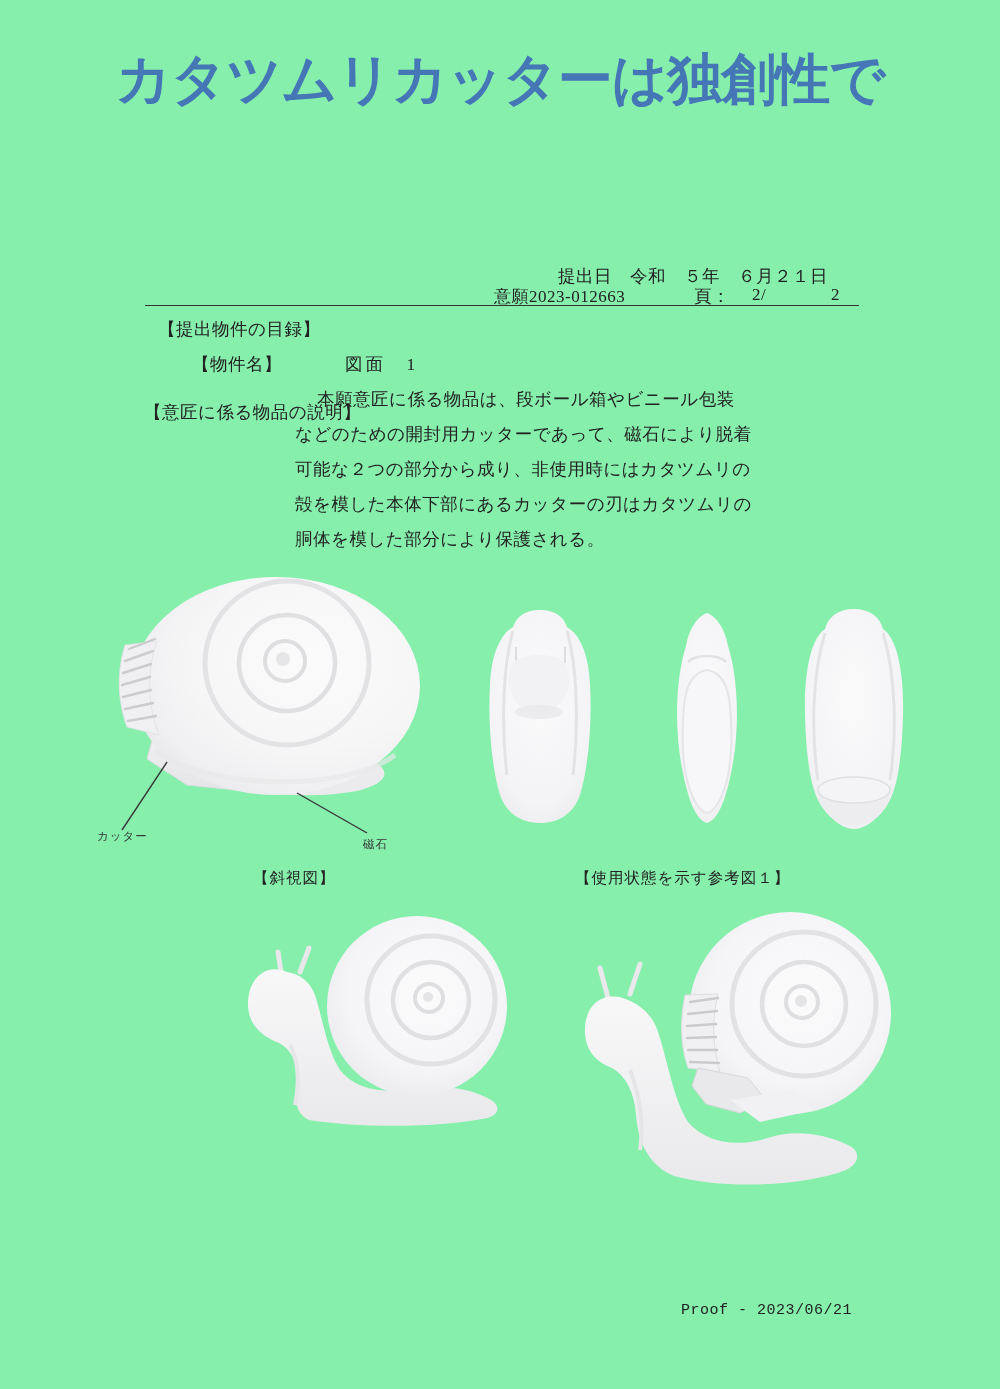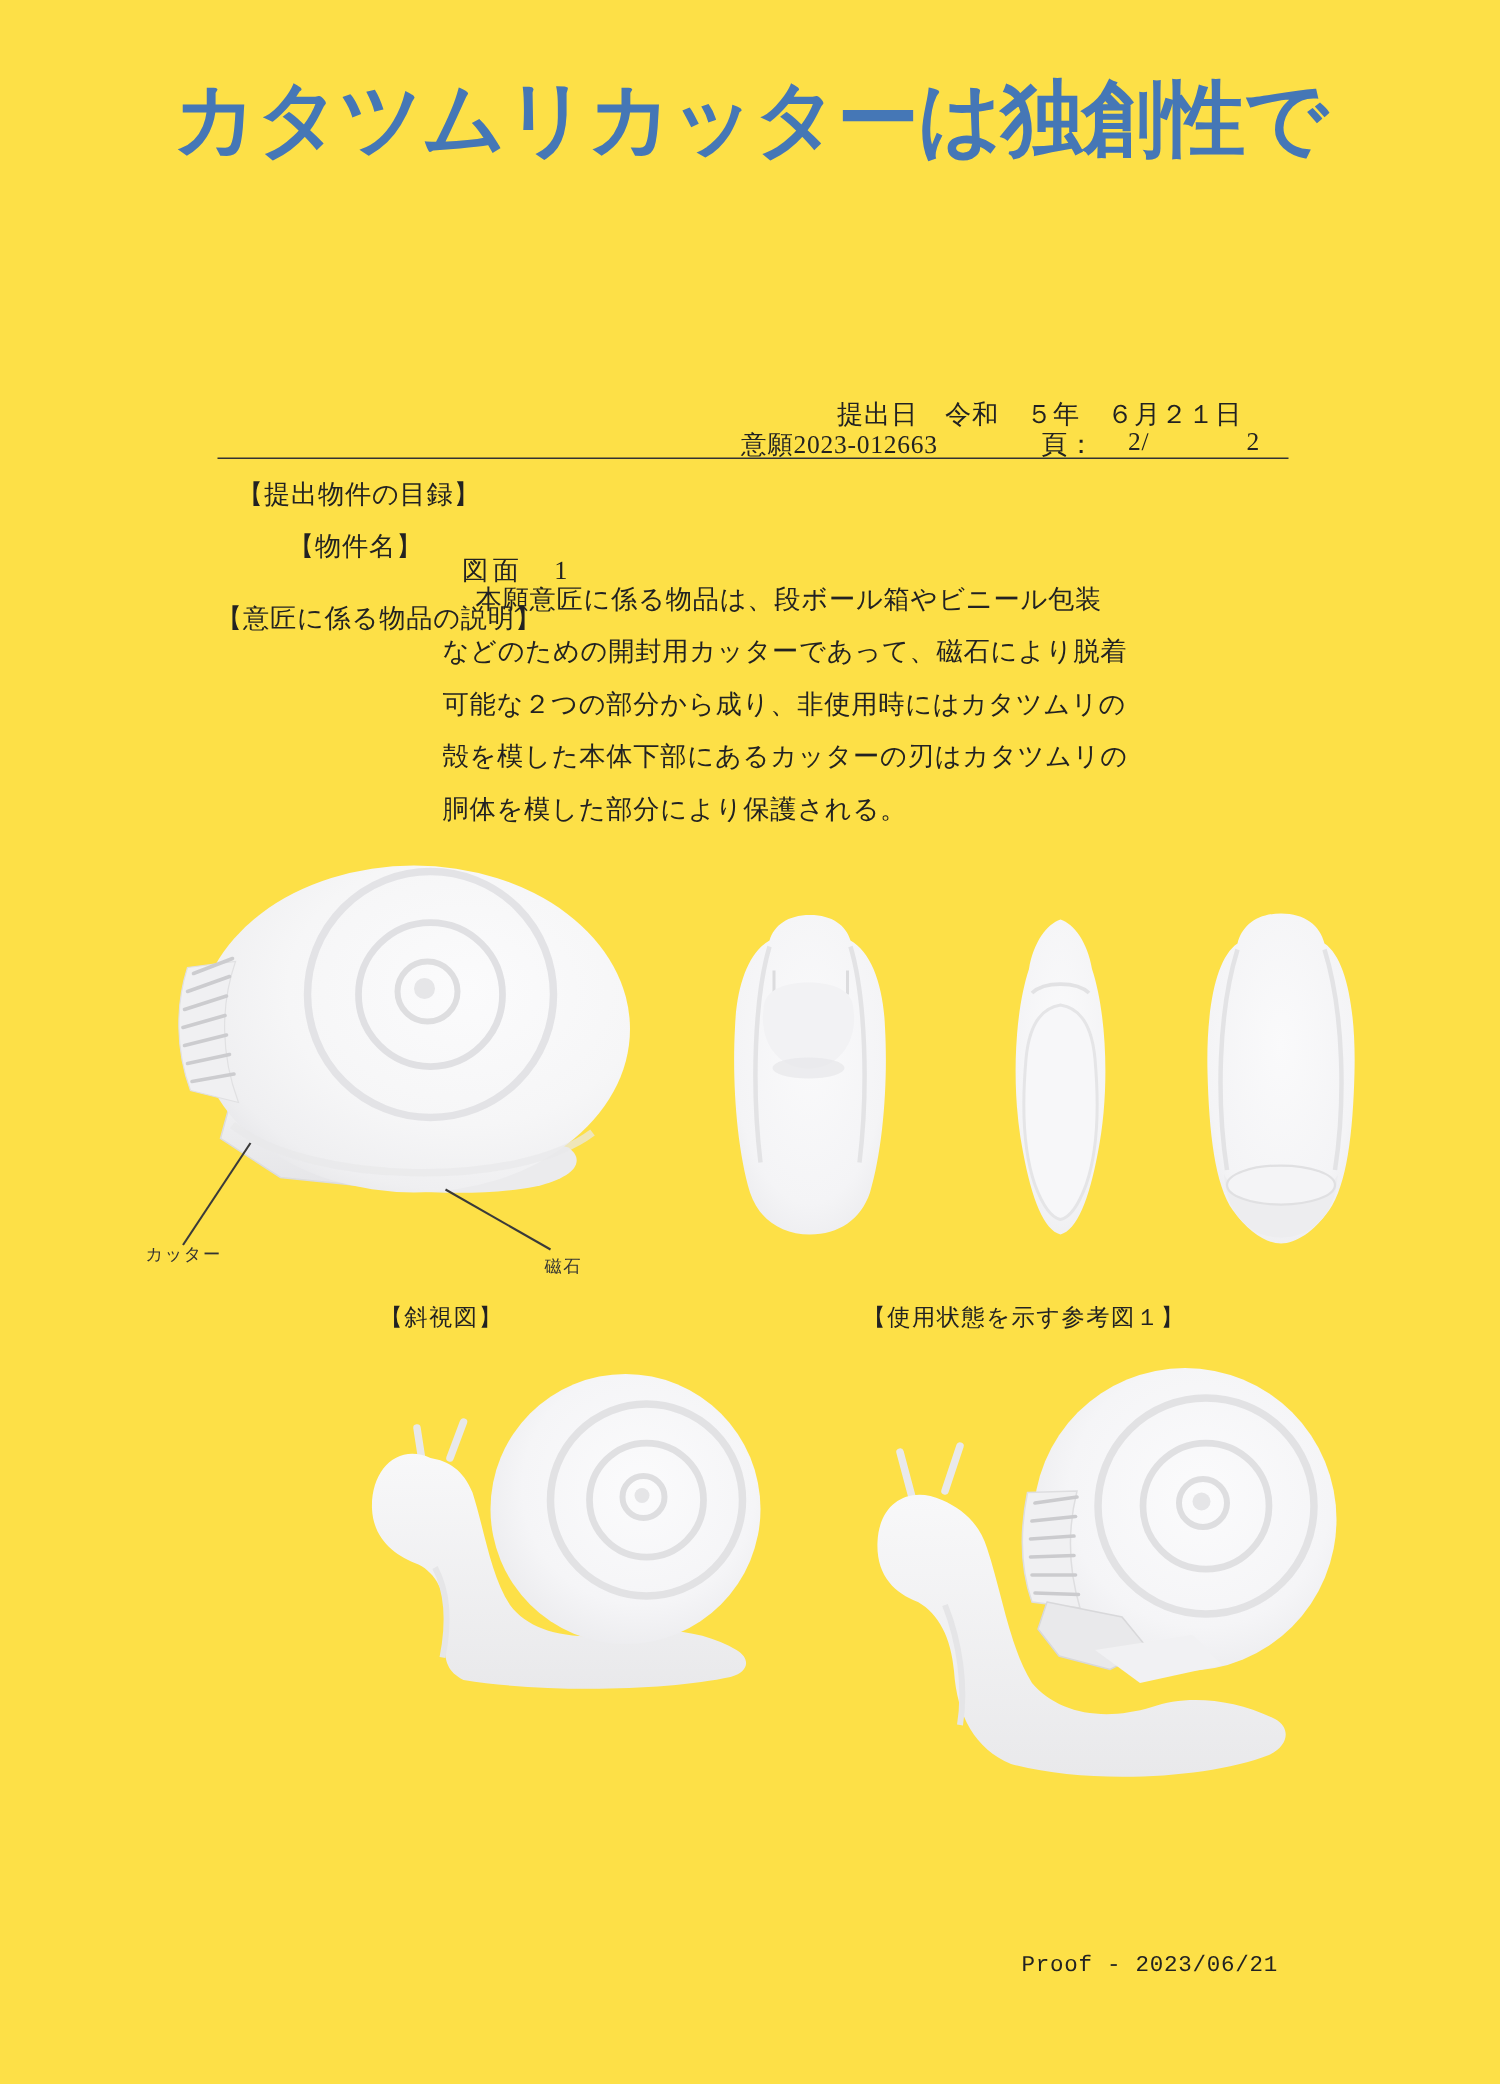--- a/index.html
+++ b/index.html
@@ -1,17 +1,17 @@
 <!DOCTYPE html>
 <html><head>
 <meta charset="utf-8">
 <style>
   html,body{margin:0;padding:0;background:#fff;}
   .page{
-    position:relative;width:1000px;height:1389px;background:#fde047;
+    position:relative;width:1000px;height:1389px;background:#86efac;
     font-family:"Liberation Serif","DejaVu Serif",serif;color:#1f1f1f;
     overflow:hidden;
   }
   .abs{position:absolute;white-space:nowrap;}
   
   .title{
     position:absolute;top:44px;left:0;right:0;text-align:center;
     font-family:"Liberation Sans","DejaVu Sans",sans-serif;
     font-weight:800;font-size:55px;line-height:70px;letter-spacing:-1px;
   }
@@ -46,21 +46,21 @@
 
   <div class="abs doc-text doc-bold" style="left:558px;top:264px;">提出日　令和　５年　６月２１日</div>
   <div class="abs doc-text doc-bold" style="left:494px;top:285px;font-size:17px;">意願2023-012663</div>
   <div class="abs doc-text doc-bold" style="left:694px;top:284px;">頁：</div>
   <div class="abs doc-text doc-bold" style="left:752px;top:285px;font-size:17px;">2/</div>
   <div class="abs doc-text doc-bold" style="left:831px;top:285px;font-size:17px;">2</div>
   <div class="doc-rule"></div>
 
   <div class="abs doc-text" style="left:158px;top:317px;">【提出物件の目録】</div>
   <div class="abs doc-text" style="left:192px;top:352px;">【物件名】</div>
-  <div class="abs doc-text" style="left:308px;top:352px;letter-spacing:3px;margin-top:16px;">図面　1</div>
+  <div class="abs doc-text" style="left:345px;top:352px;letter-spacing:3px;">図面　1</div>
   <div class="abs doc-text" style="left:144px;top:400px;">【意匠に係る物品の説明】</div>
   <div class="abs doc-text" style="left:317px;top:387px;">本願意匠に係る物品は、段ボール箱やビニール包装</div>
   <div class="abs doc-text" style="left:295px;top:422px;">などのための開封用カッターであって、磁石により脱着</div>
   <div class="abs doc-text" style="left:295px;top:457px;">可能な２つの部分から成り、非使用時にはカタツムリの</div>
   <div class="abs doc-text" style="left:295px;top:492px;">殻を模した本体下部にあるカッターの刃はカタツムリの</div>
   <div class="abs doc-text" style="left:295px;top:527px;">胴体を模した部分により保護される。</div>
 
   <div class="figure" style="left:95px;top:565px;width:340px;height:300px;">
     <svg width="340" height="300" viewBox="0 0 340 300">
       <defs>

